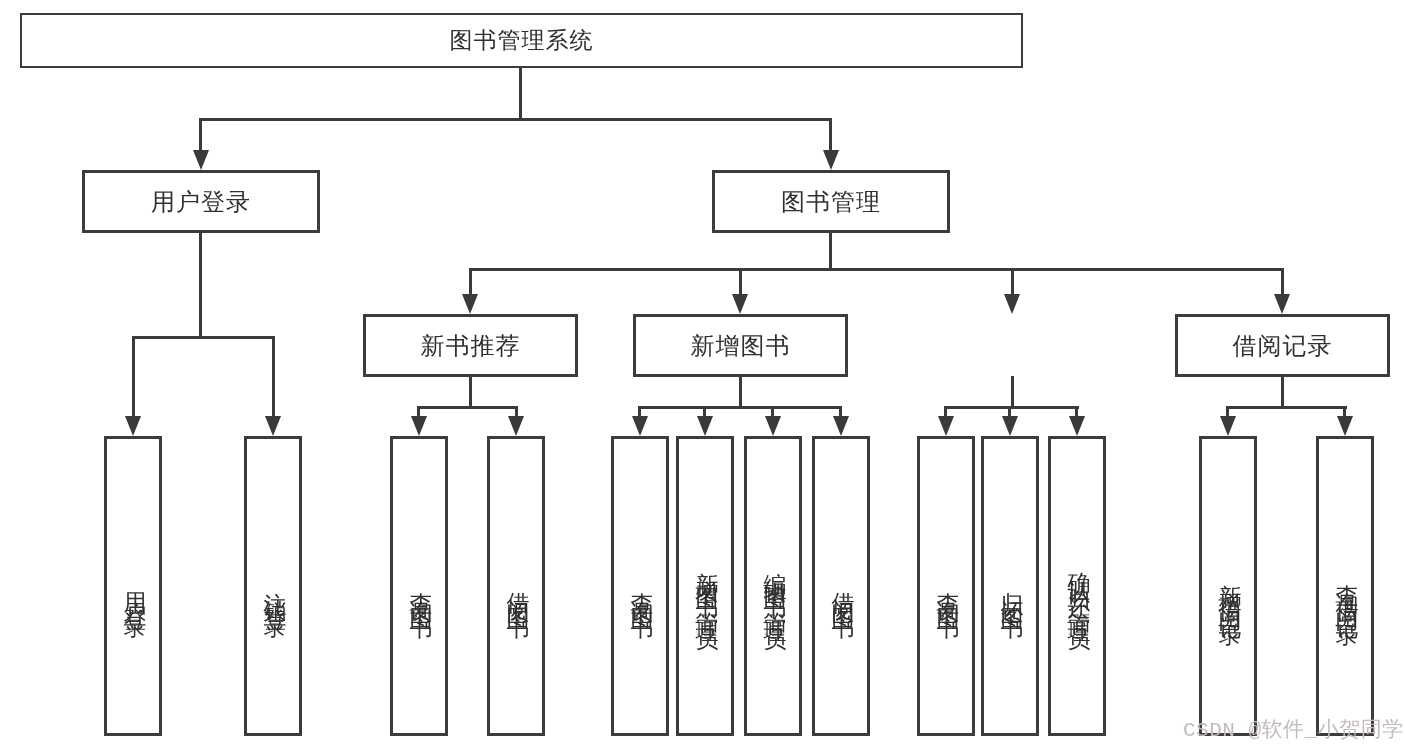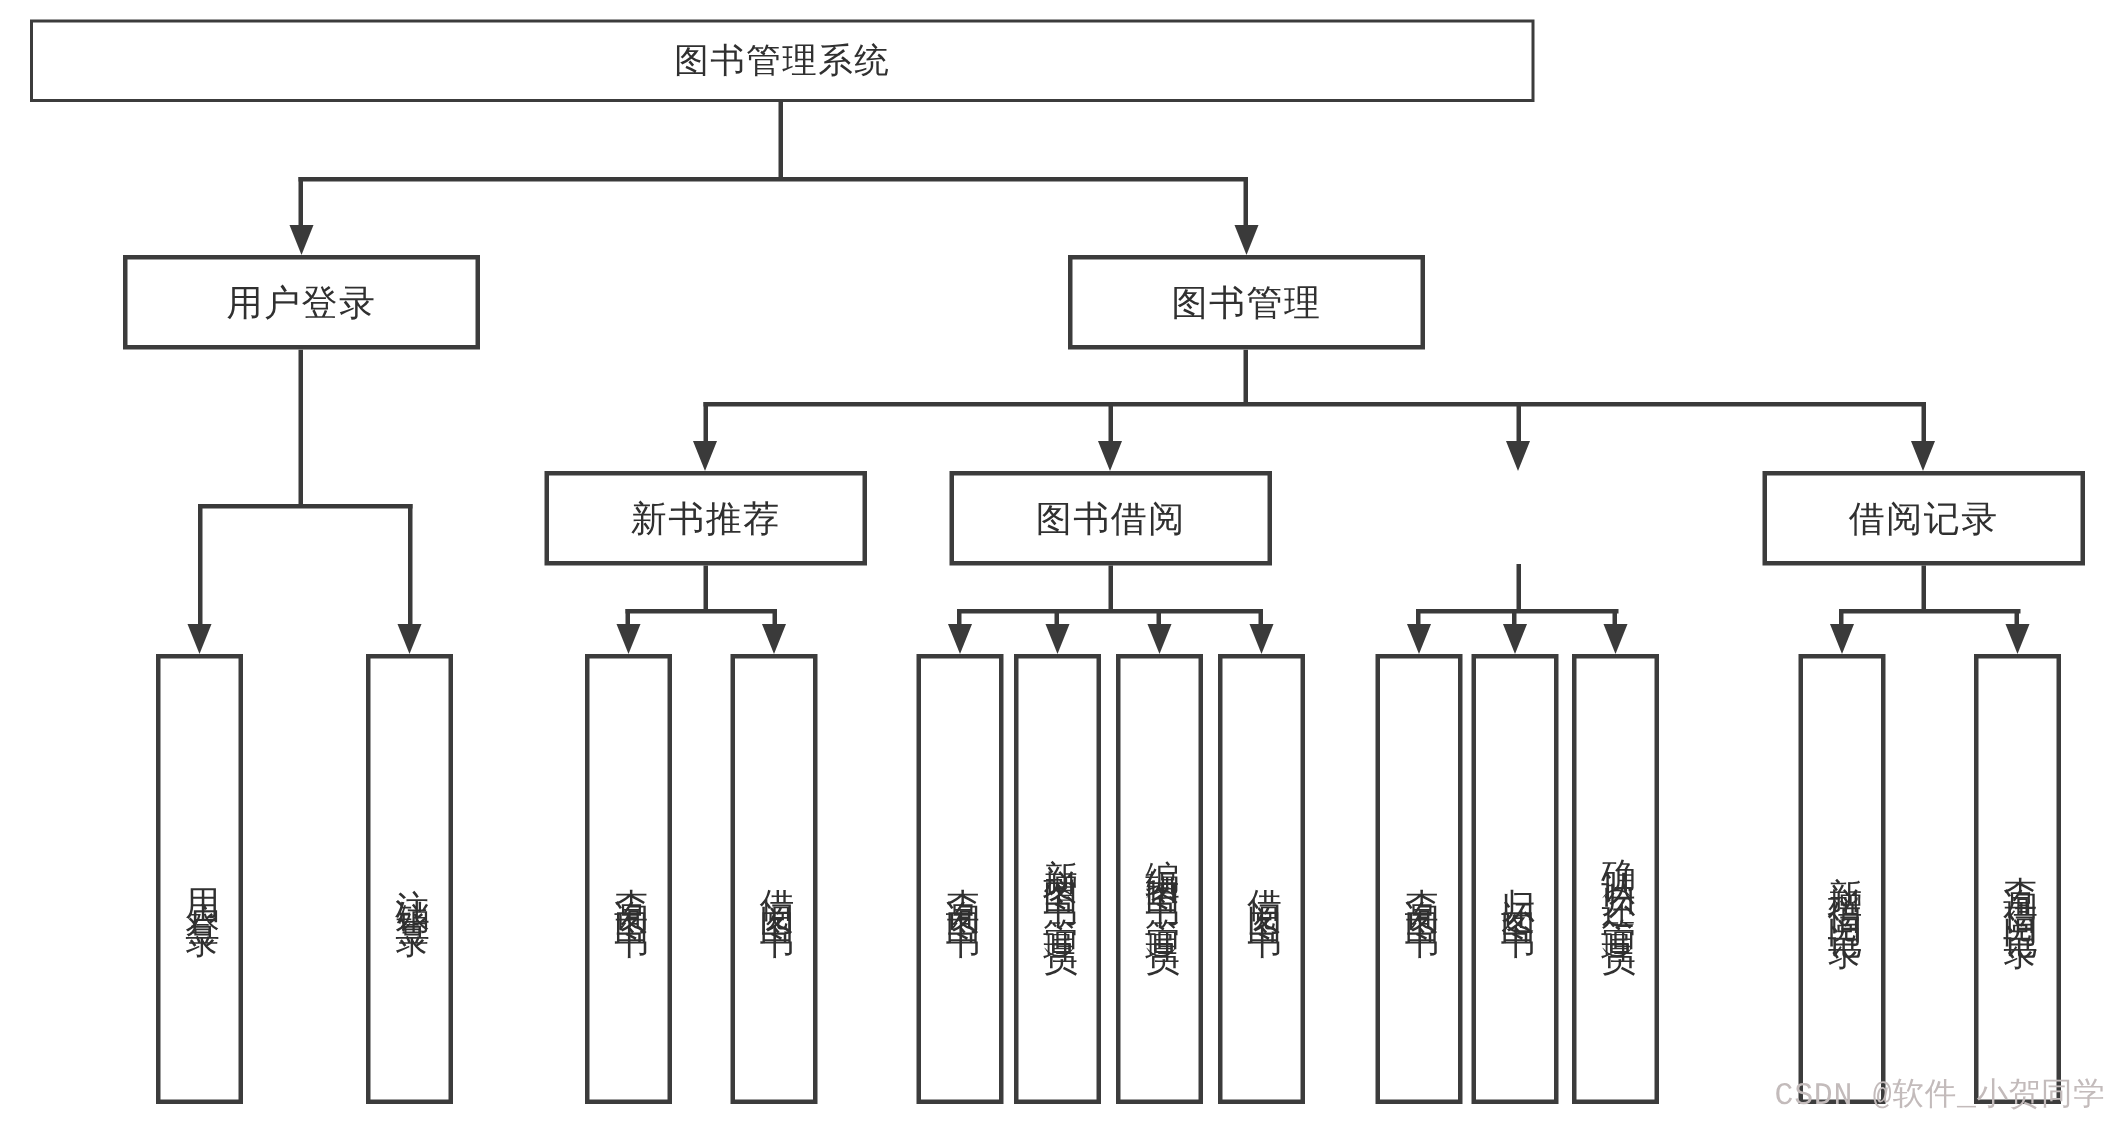--- a/index.html
+++ b/index.html
@@ -61,21 +61,21 @@
     <span>用户登录</span>
   </div>
   <div class="box" style="left:712px;top:170px;width:238px;height:63px;">
     <span>图书管理</span>
   </div>
 
   <div class="box" style="left:363px;top:314px;width:215px;height:63px;">
     <span>新书推荐</span>
   </div>
   <div class="box" style="left:633px;top:314px;width:215px;height:63px;">
-    <span>图书借阅</span>
+    <span>新增图书</span>
   </div>
   <div class="box" style="left:1175px;top:314px;width:215px;height:63px;">
     <span>借阅记录</span>
   </div>
 
   <div class="box" style="left:104px;top:436px;width:58px;height:300px;">
     <span class="vt">用户登录</span>
   </div>
   <div class="box" style="left:244px;top:436px;width:58px;height:300px;">
     <span class="vt">注销登录</span>

